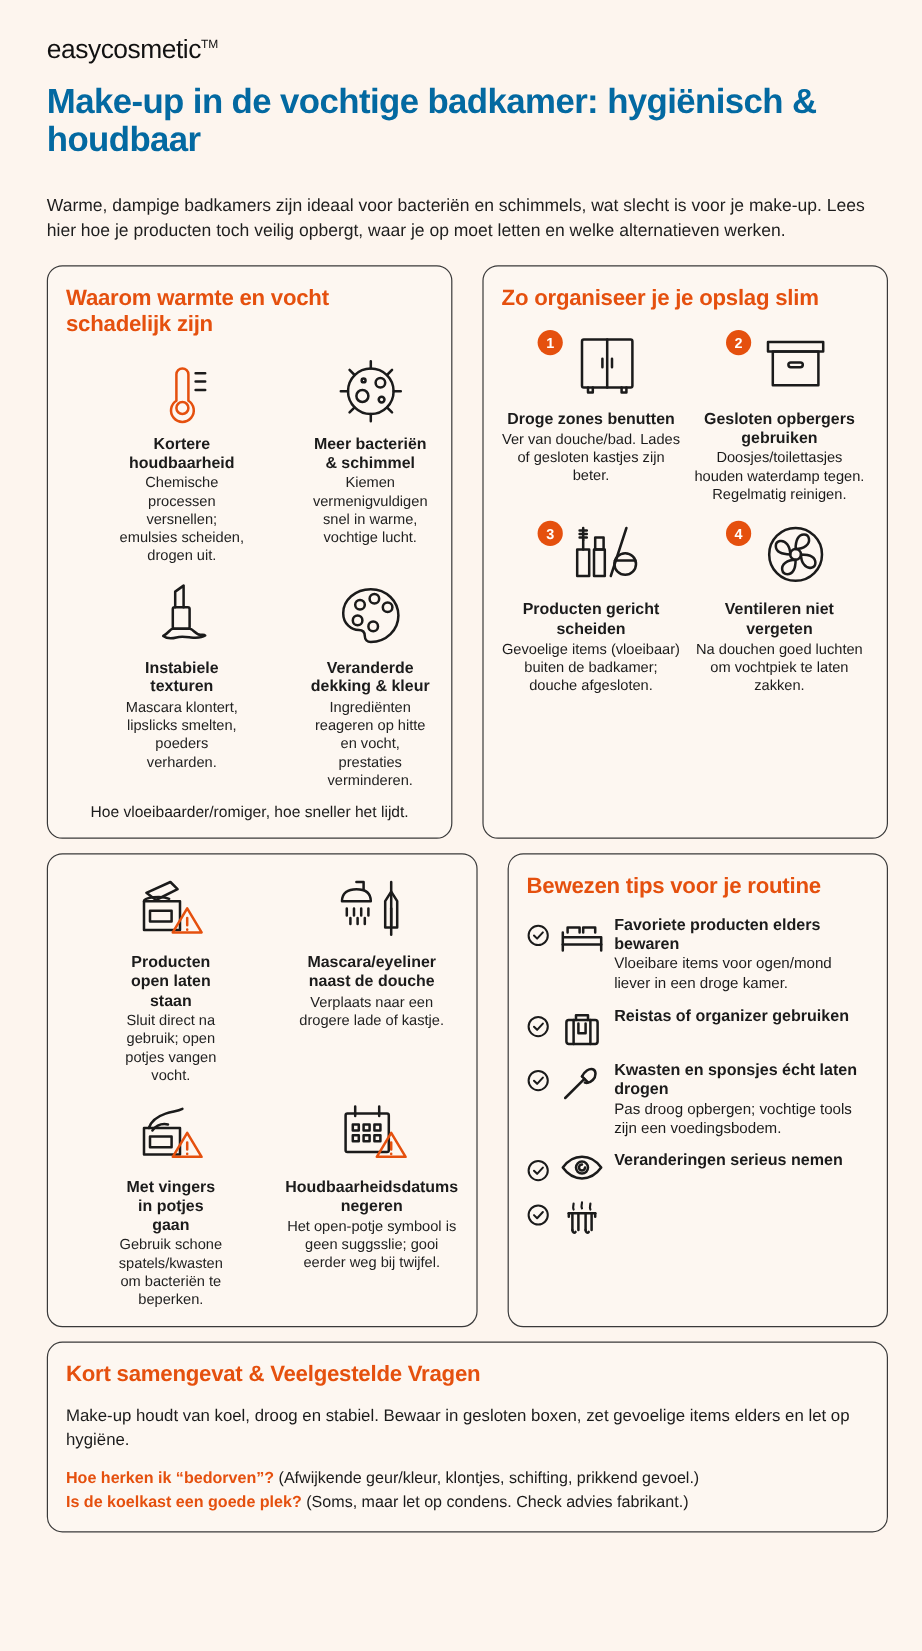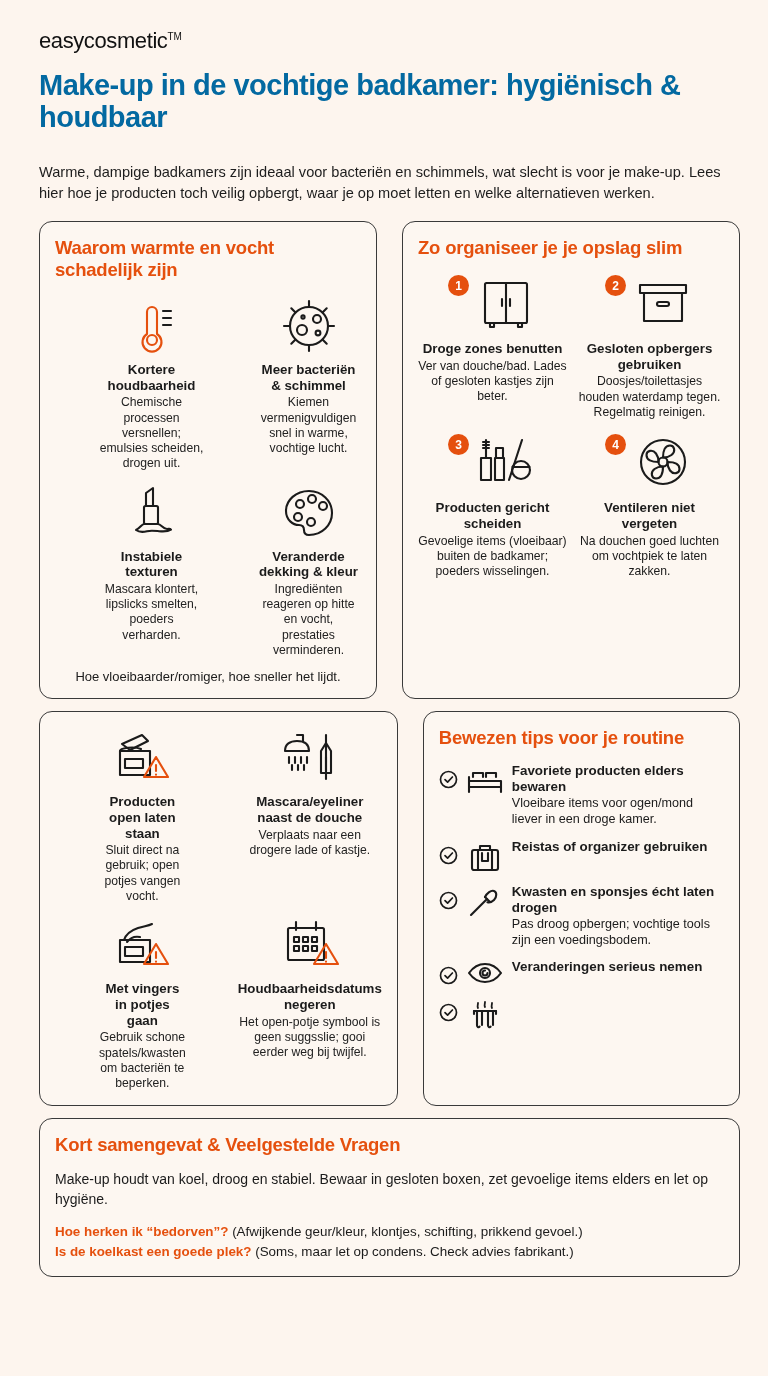--- a/index.html
+++ b/index.html
@@ -284,21 +284,21 @@
                 <path class="st" d="M6 24h10v22H6z"></path>
                 <path class="st" d="M21 14h7v10h-7z"></path>
                 <path class="st" d="M20 24h9v22h-9z"></path>
                 <path class="st" d="M47 6 34 46"></path>
                 <circle cx="46" cy="36" r="9" class="st"></circle>
                 <path class="st" d="M37.5 33h17"></path>
               </svg>
             </div>
           </div>
           <div class="h">Producten gericht scheiden</div>
-          <div class="d">Gevoelige items (vloeibaar) buiten de badkamer; poeders wisselingen.</div>
+          <div class="d">Gevoelige items (vloeibaar) buiten de badkamer; douche afgesloten.</div>
         </div>
 
         <div class="step">
           <div class="step-top">
             <div class="badge">4</div>
             <div class="step-ico">
               <svg width="62" height="58" viewBox="0 0 62 58">
                 <circle cx="31" cy="28" r="22" class="st"></circle>
                 <circle cx="31" cy="28" r="4.5" class="st"></circle>
                 <path class="st" d="M31 23.5c0-7 2-12 7-12 4.5 0 6 6 1.5 9.5-3 2.3-6 2.5-8.5 2.5z"></path>

